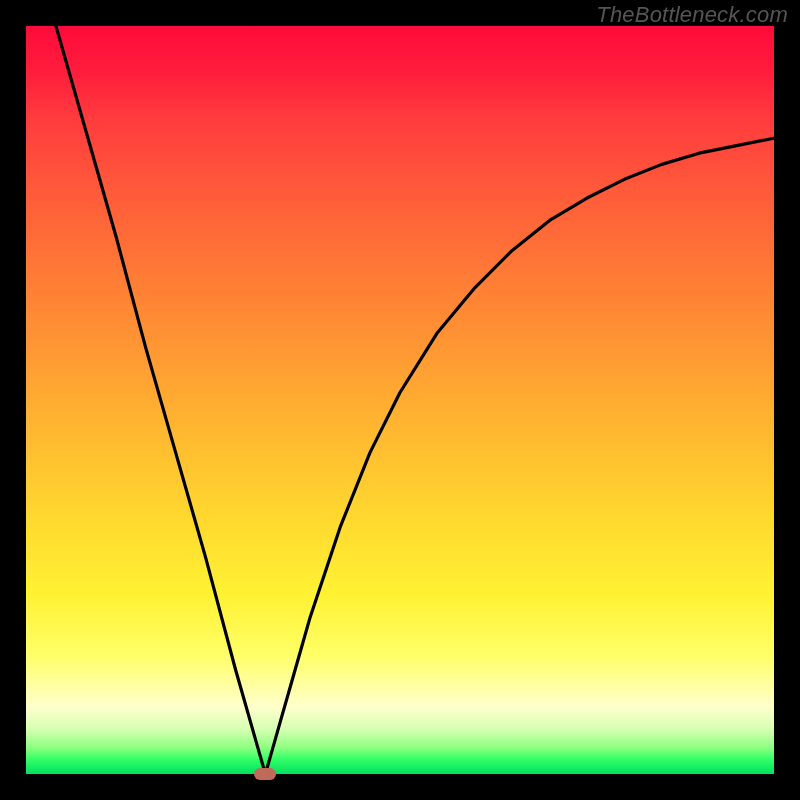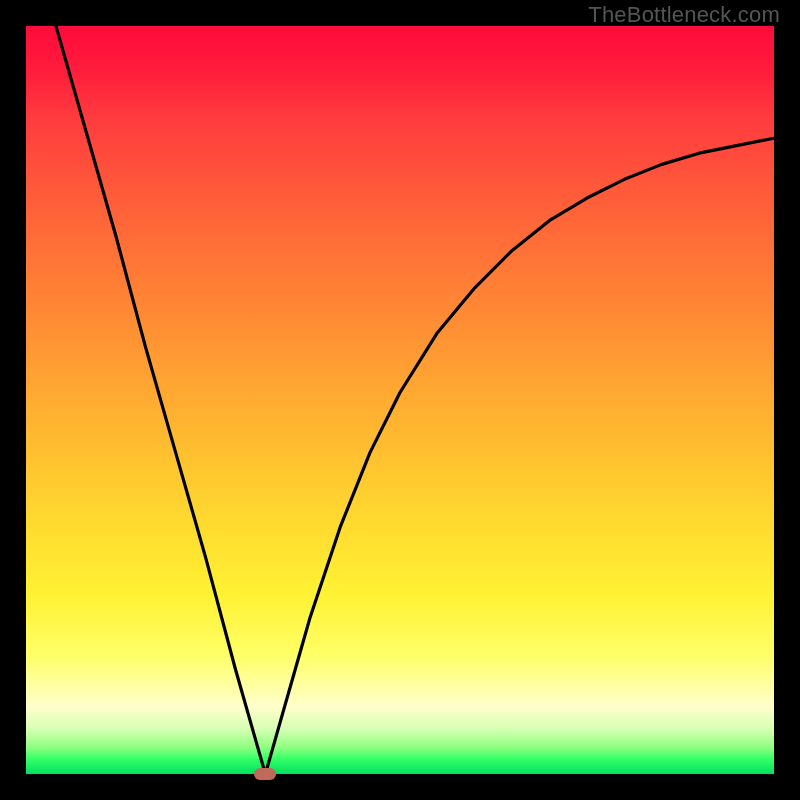--- a/index.html
+++ b/index.html
@@ -40,26 +40,27 @@
       #ffffcc 91%,
       #d6ffb3 94%,
       #8cff80 96.5%,
       #33ff66 98%,
       #00e060 100%
     );
   }
   .watermark {
     position: absolute;
     top: 2px;
-    right: 20px;
+    right: 12px;
     color: #555;
     font-size: 22px;
     font-weight: 500;
     letter-spacing: 0.2px;
     user-select: none;
+    font-style: italic;
   }
   .curve-svg {
     position: absolute;
     left: 0;
     top: 0;
     width: 748px;
     height: 748px;
   }
   .marker {
     position: absolute;

